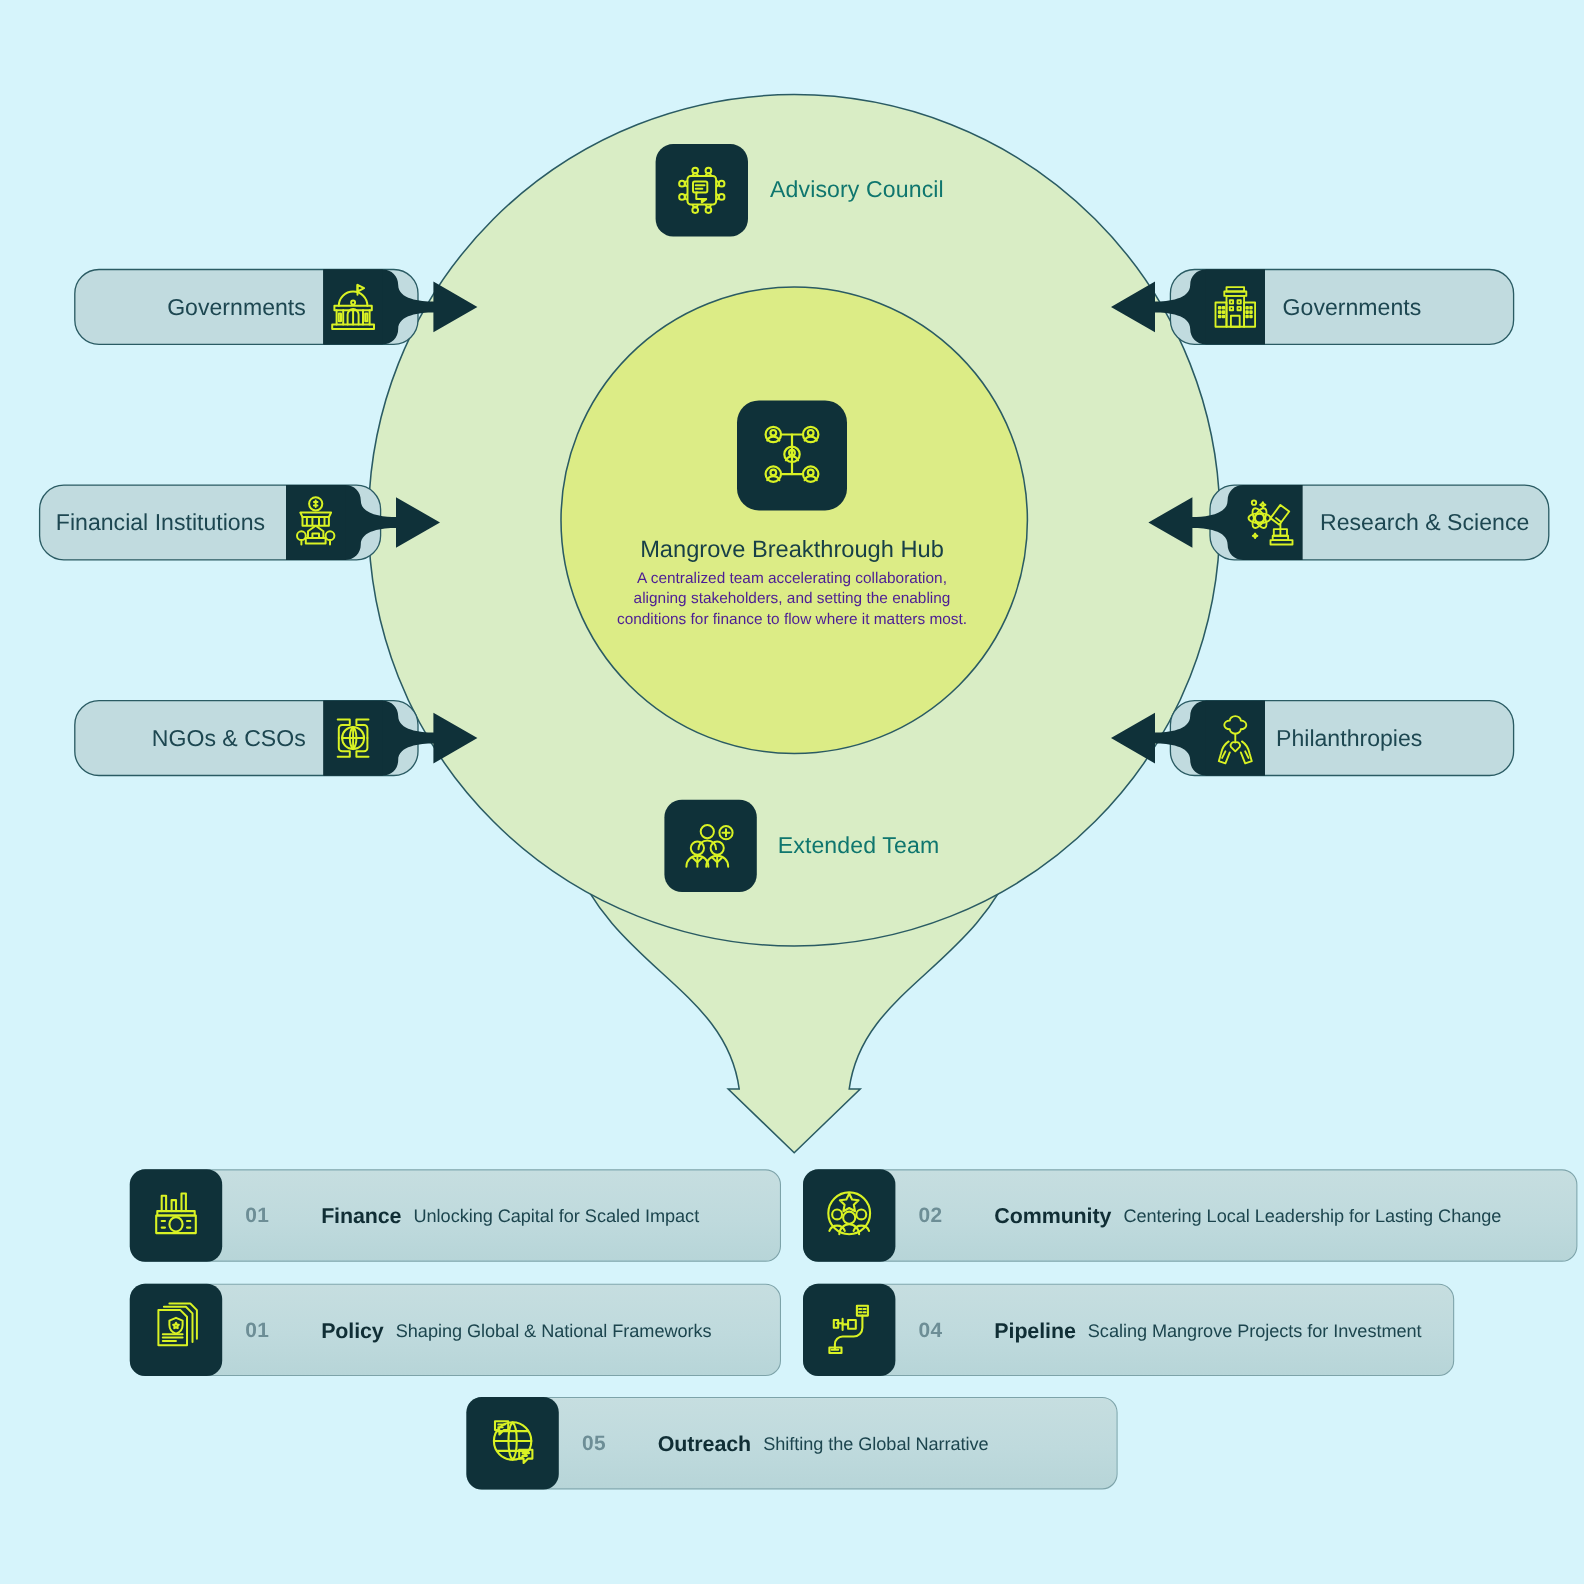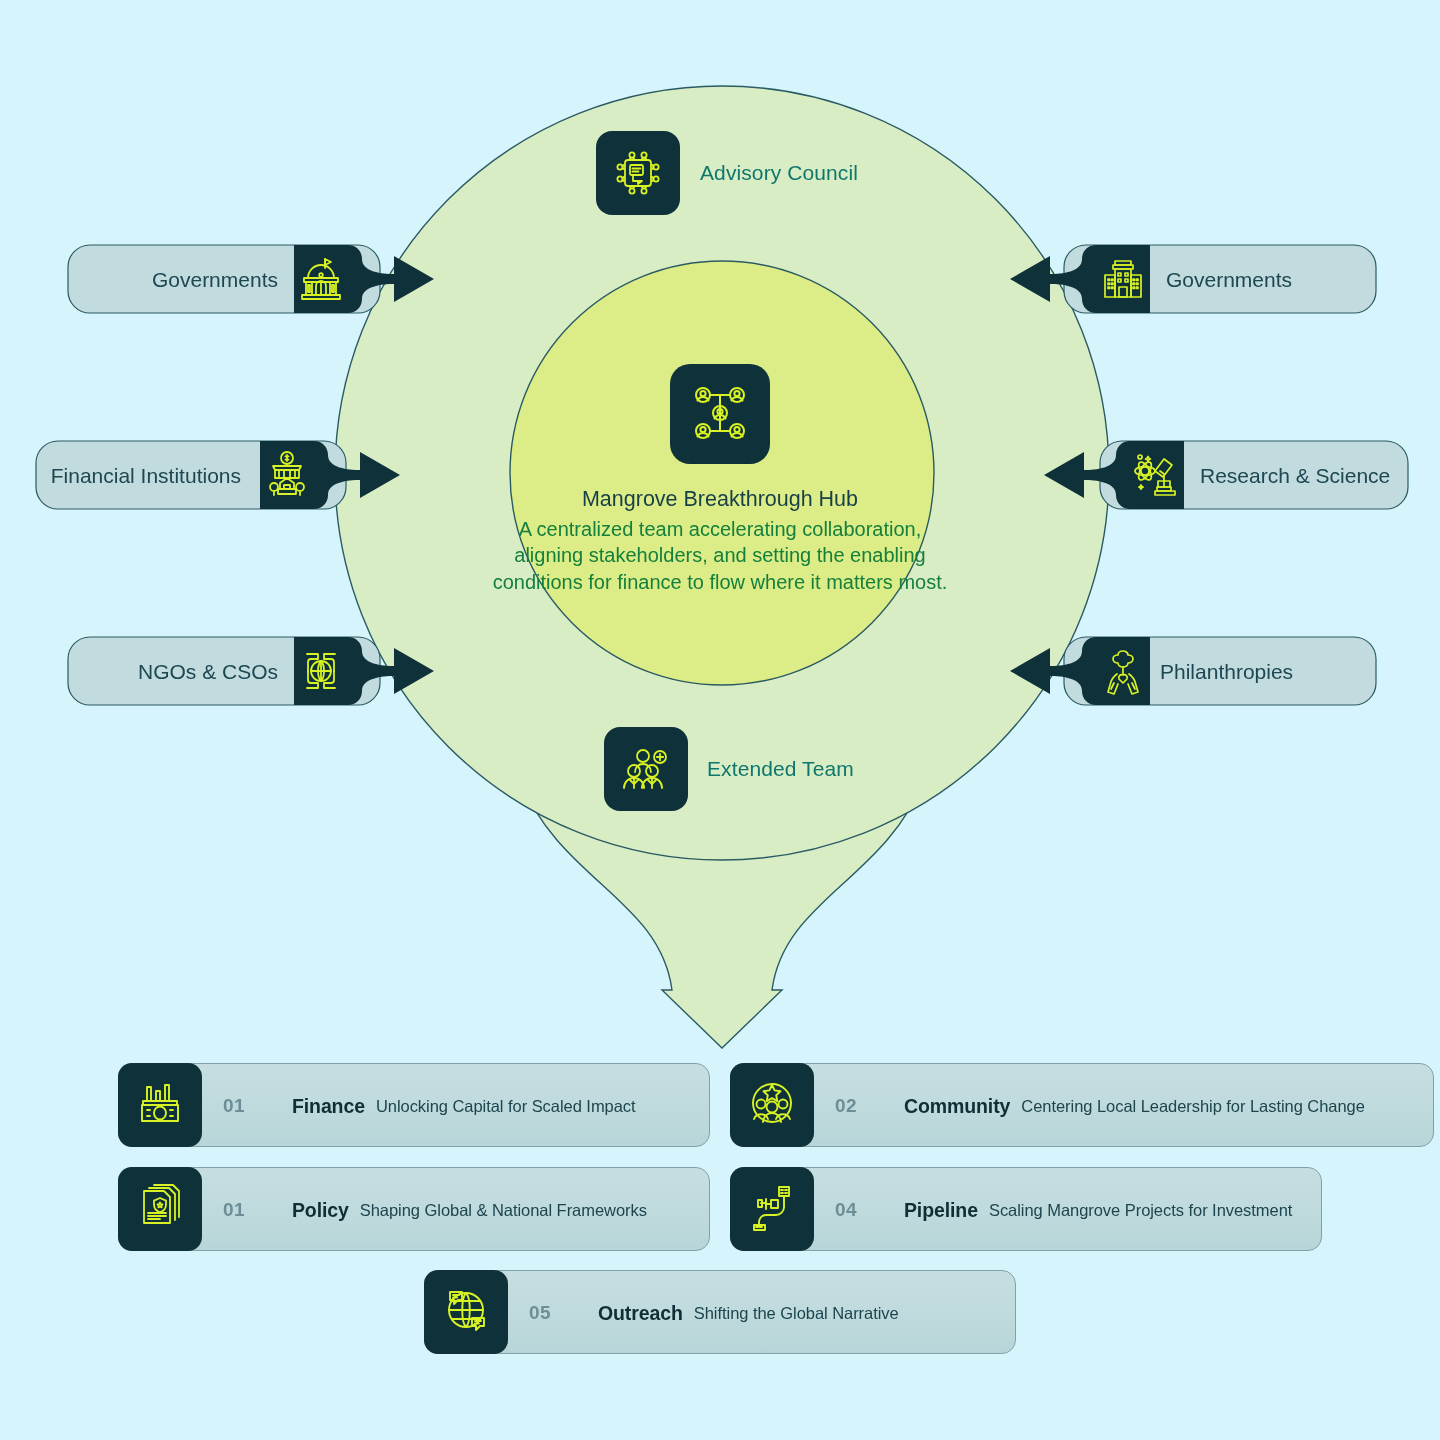--- a/index.html
+++ b/index.html
@@ -40,22 +40,22 @@
     left:470px;top:486px;width:500px;
     text-align:center;
   }
   #hub-title{
     font-size:21.5px;
     color:#173f47;
     line-height:1.25;
     margin-bottom:3px;
   }
   #hub-desc{
-    font-size:20px;
-    color:#15803d;
+    font-size:14px;
+    color:#4c1d95;
     line-height:1.32;
   }
 
   
   .pill-label{
     position:absolute;
     font-size:21px;
     color:#1d4751;
     white-space:nowrap;
   }

